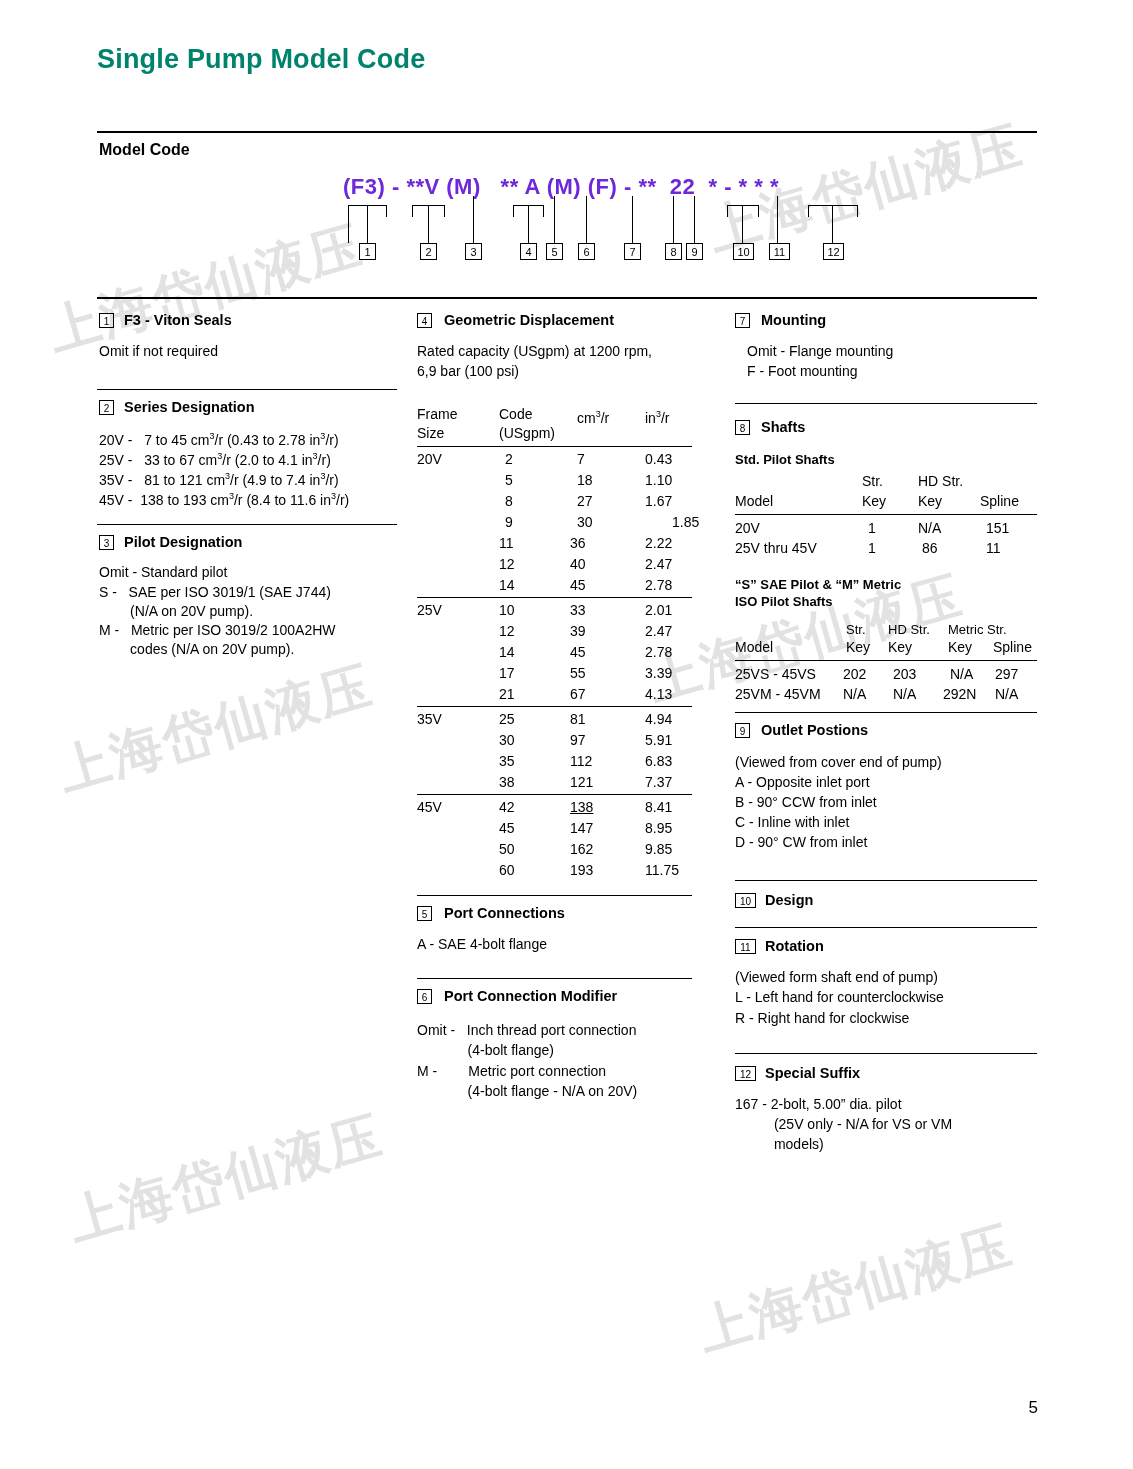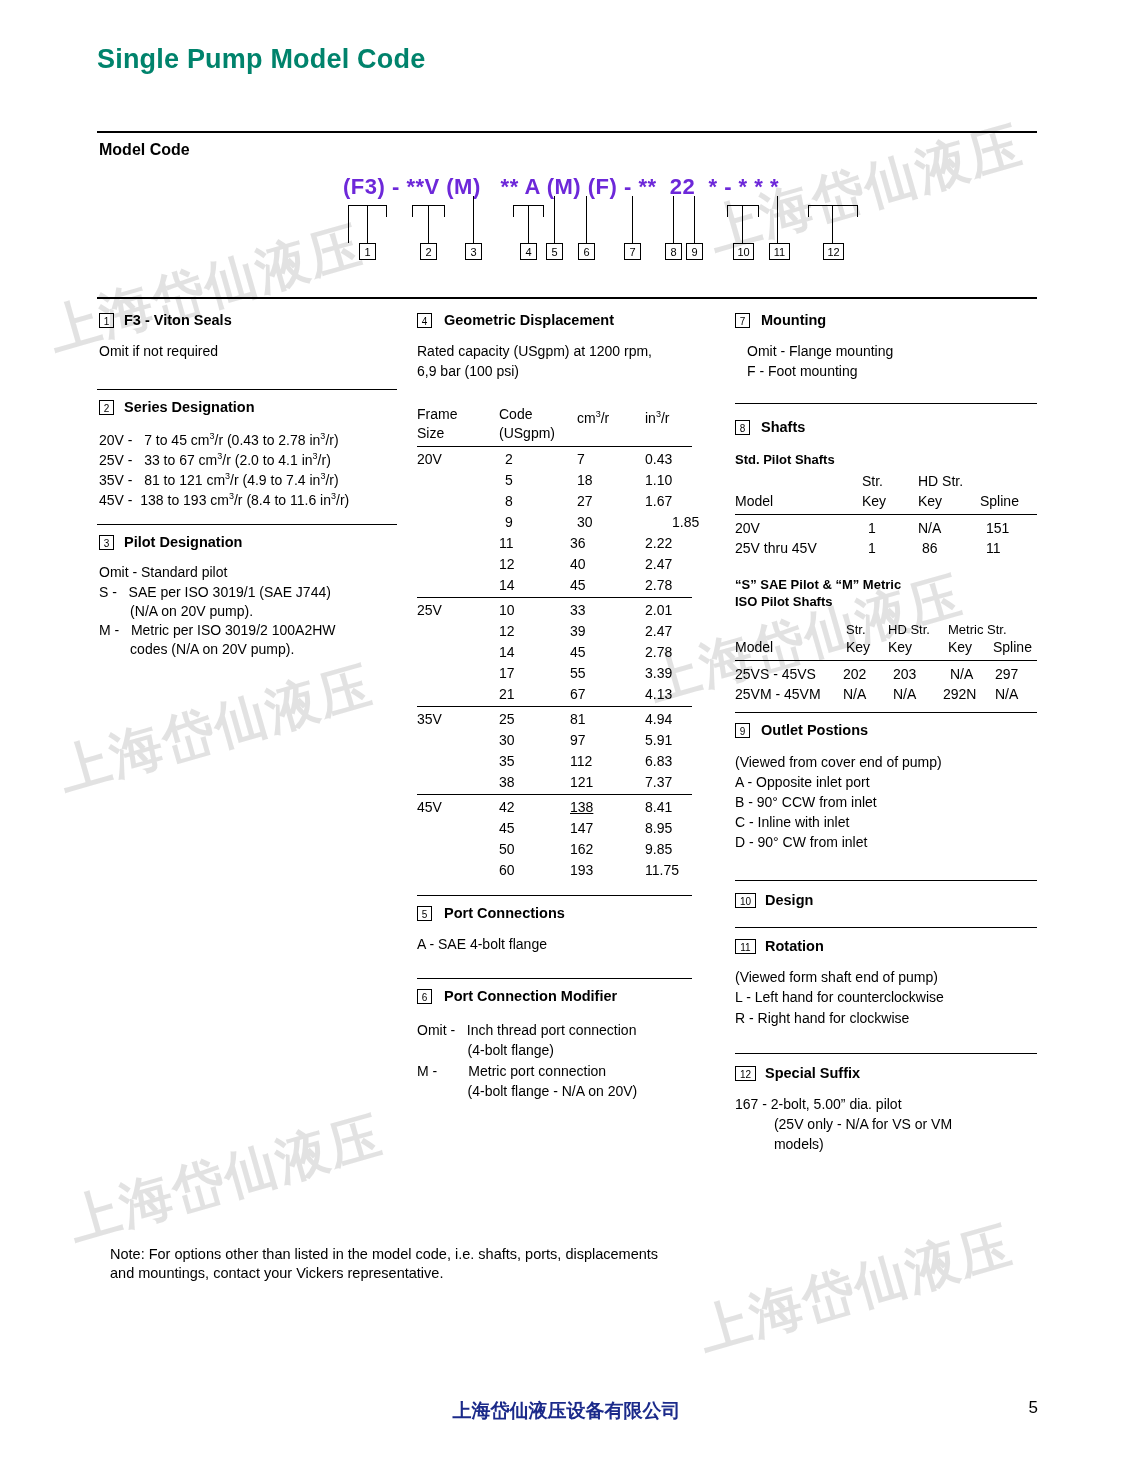--- a/index.html
+++ b/index.html
@@ -406,19 +406,16 @@
   <div class="txt" style="left:735px; top:1009px;">R - Right hand for clockwise</div>
 
   <div class="rule" style="left:735px; top:1053px; width:302px;"></div>
 
   <div class="numtag" style="left:735px; top:1066px; width:21px;">12</div>
   <div class="itemhead" style="left:765px; top:1065px;">Special Suffix</div>
   <div class="txt" style="left:735px; top:1095px;">167 - 2-bolt, 5.00” dia. pilot</div>
   <div class="txt" style="left:735px; top:1115px;">          (25V only - N/A for VS or VM</div>
   <div class="txt" style="left:735px; top:1135px;">          models)</div>
 
-  <div class="note">Note: For options other than listed in the model code, i.e. shafts, ports, displacements
-and mountings, contact your Vickers representative.</div>
-
-  <div class="footer-cn">上海岱仙液压设备有限公司</div>
+
   <div class="pageno">5</div>
 
 </div>
 
 </body></html>

